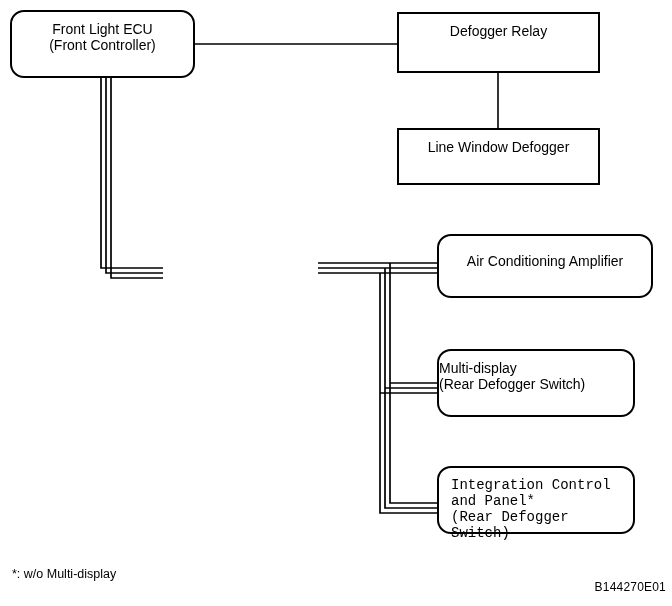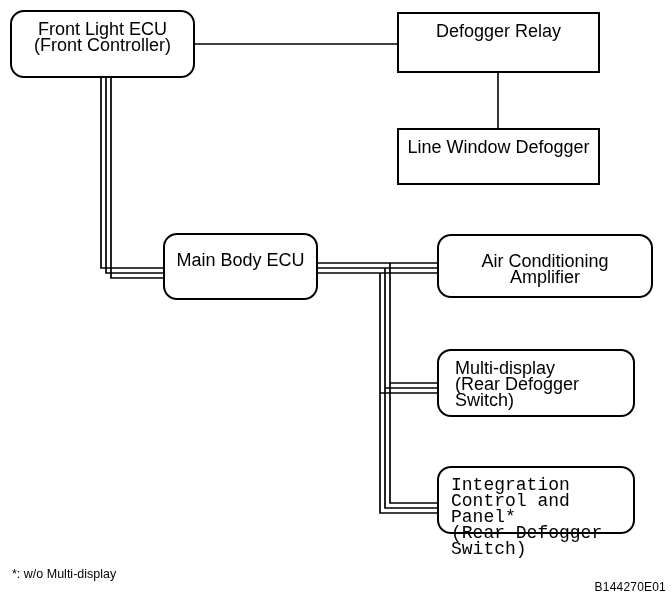--- a/index.html
+++ b/index.html
@@ -36,34 +36,33 @@
     border-radius: 14px;
   }
   .node.sharp {
     border-radius: 0;
   }
   .node-label {
     position: absolute;
     left: 0;
     width: 100%;
     box-sizing: border-box;
-    font-size: 18px;
+    font-size: 14px;
     line-height: 16px;
     white-space: pre-line;
     color: #000000;
   }
   .label-center {
     text-align: center;
     top: 9px;
     padding: 0 6px;
   }
   .label-left {
     text-align: left;
     top: 9px;
-    padding-left: 16px;
   }
   .label-left-2 {
     text-align: left;
     top: 9px;
     padding-left: 12px;
     font-family: Liberation Mono, monospace;
   }
   .legend-row {
     position: absolute;
     display: flex;
@@ -148,23 +147,20 @@
   </div>
 
   <div class="node sharp" style="left:397px; top:12px; width:203px; height:61px;">
     <div class="node-label label-center">Defogger Relay</div>
   </div>
 
   <div class="node sharp" style="left:397px; top:128px; width:203px; height:57px;">
     <div class="node-label label-center">Line Window Defogger</div>
   </div>
 
-  <div class="node rounded" style="left:163px; top:233px; width:155px; height:67px;">
-    <div class="node-label label-center" style="top:17px;">Main Body ECU</div>
-  </div>
 
   <div class="node rounded" style="left:437px; top:234px; width:216px; height:64px;">
     <div class="node-label label-center" style="top:17px;">Air Conditioning Amplifier</div>
   </div>
 
   <div class="node rounded" style="left:437px; top:349px; width:198px; height:68px;">
     <div class="node-label label-left">Multi-display
 (Rear Defogger Switch)</div>
   </div>
 

